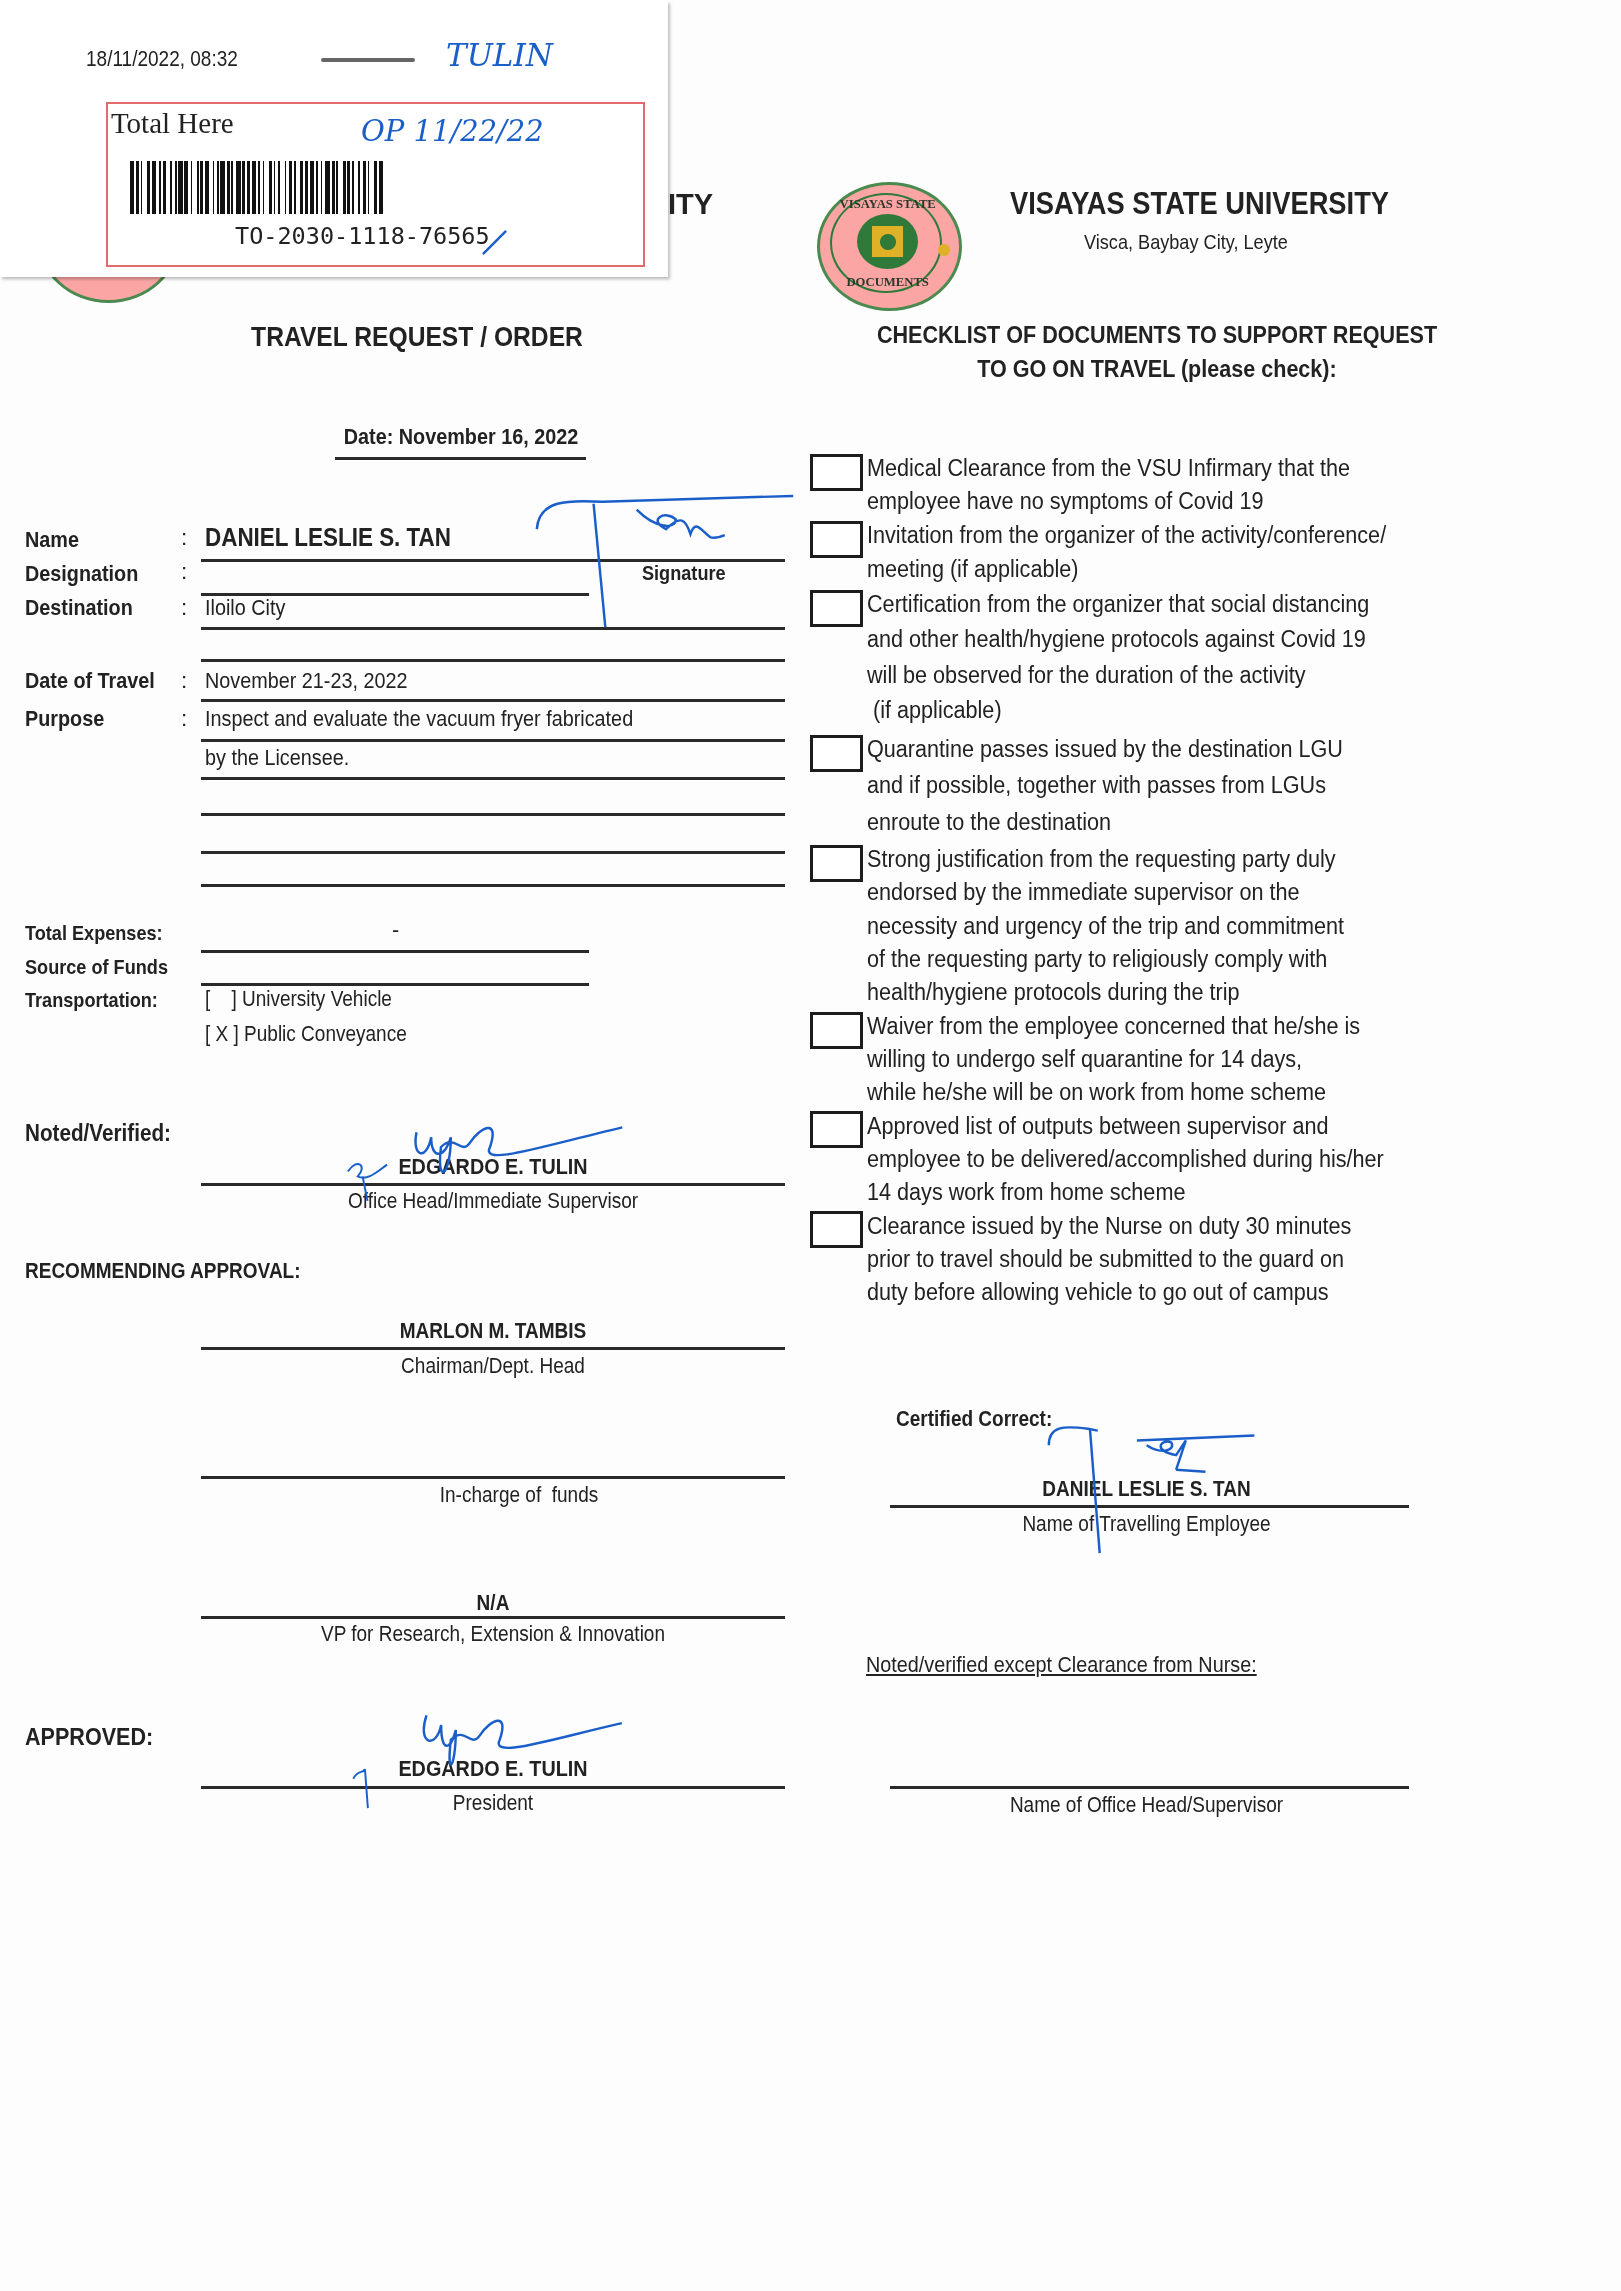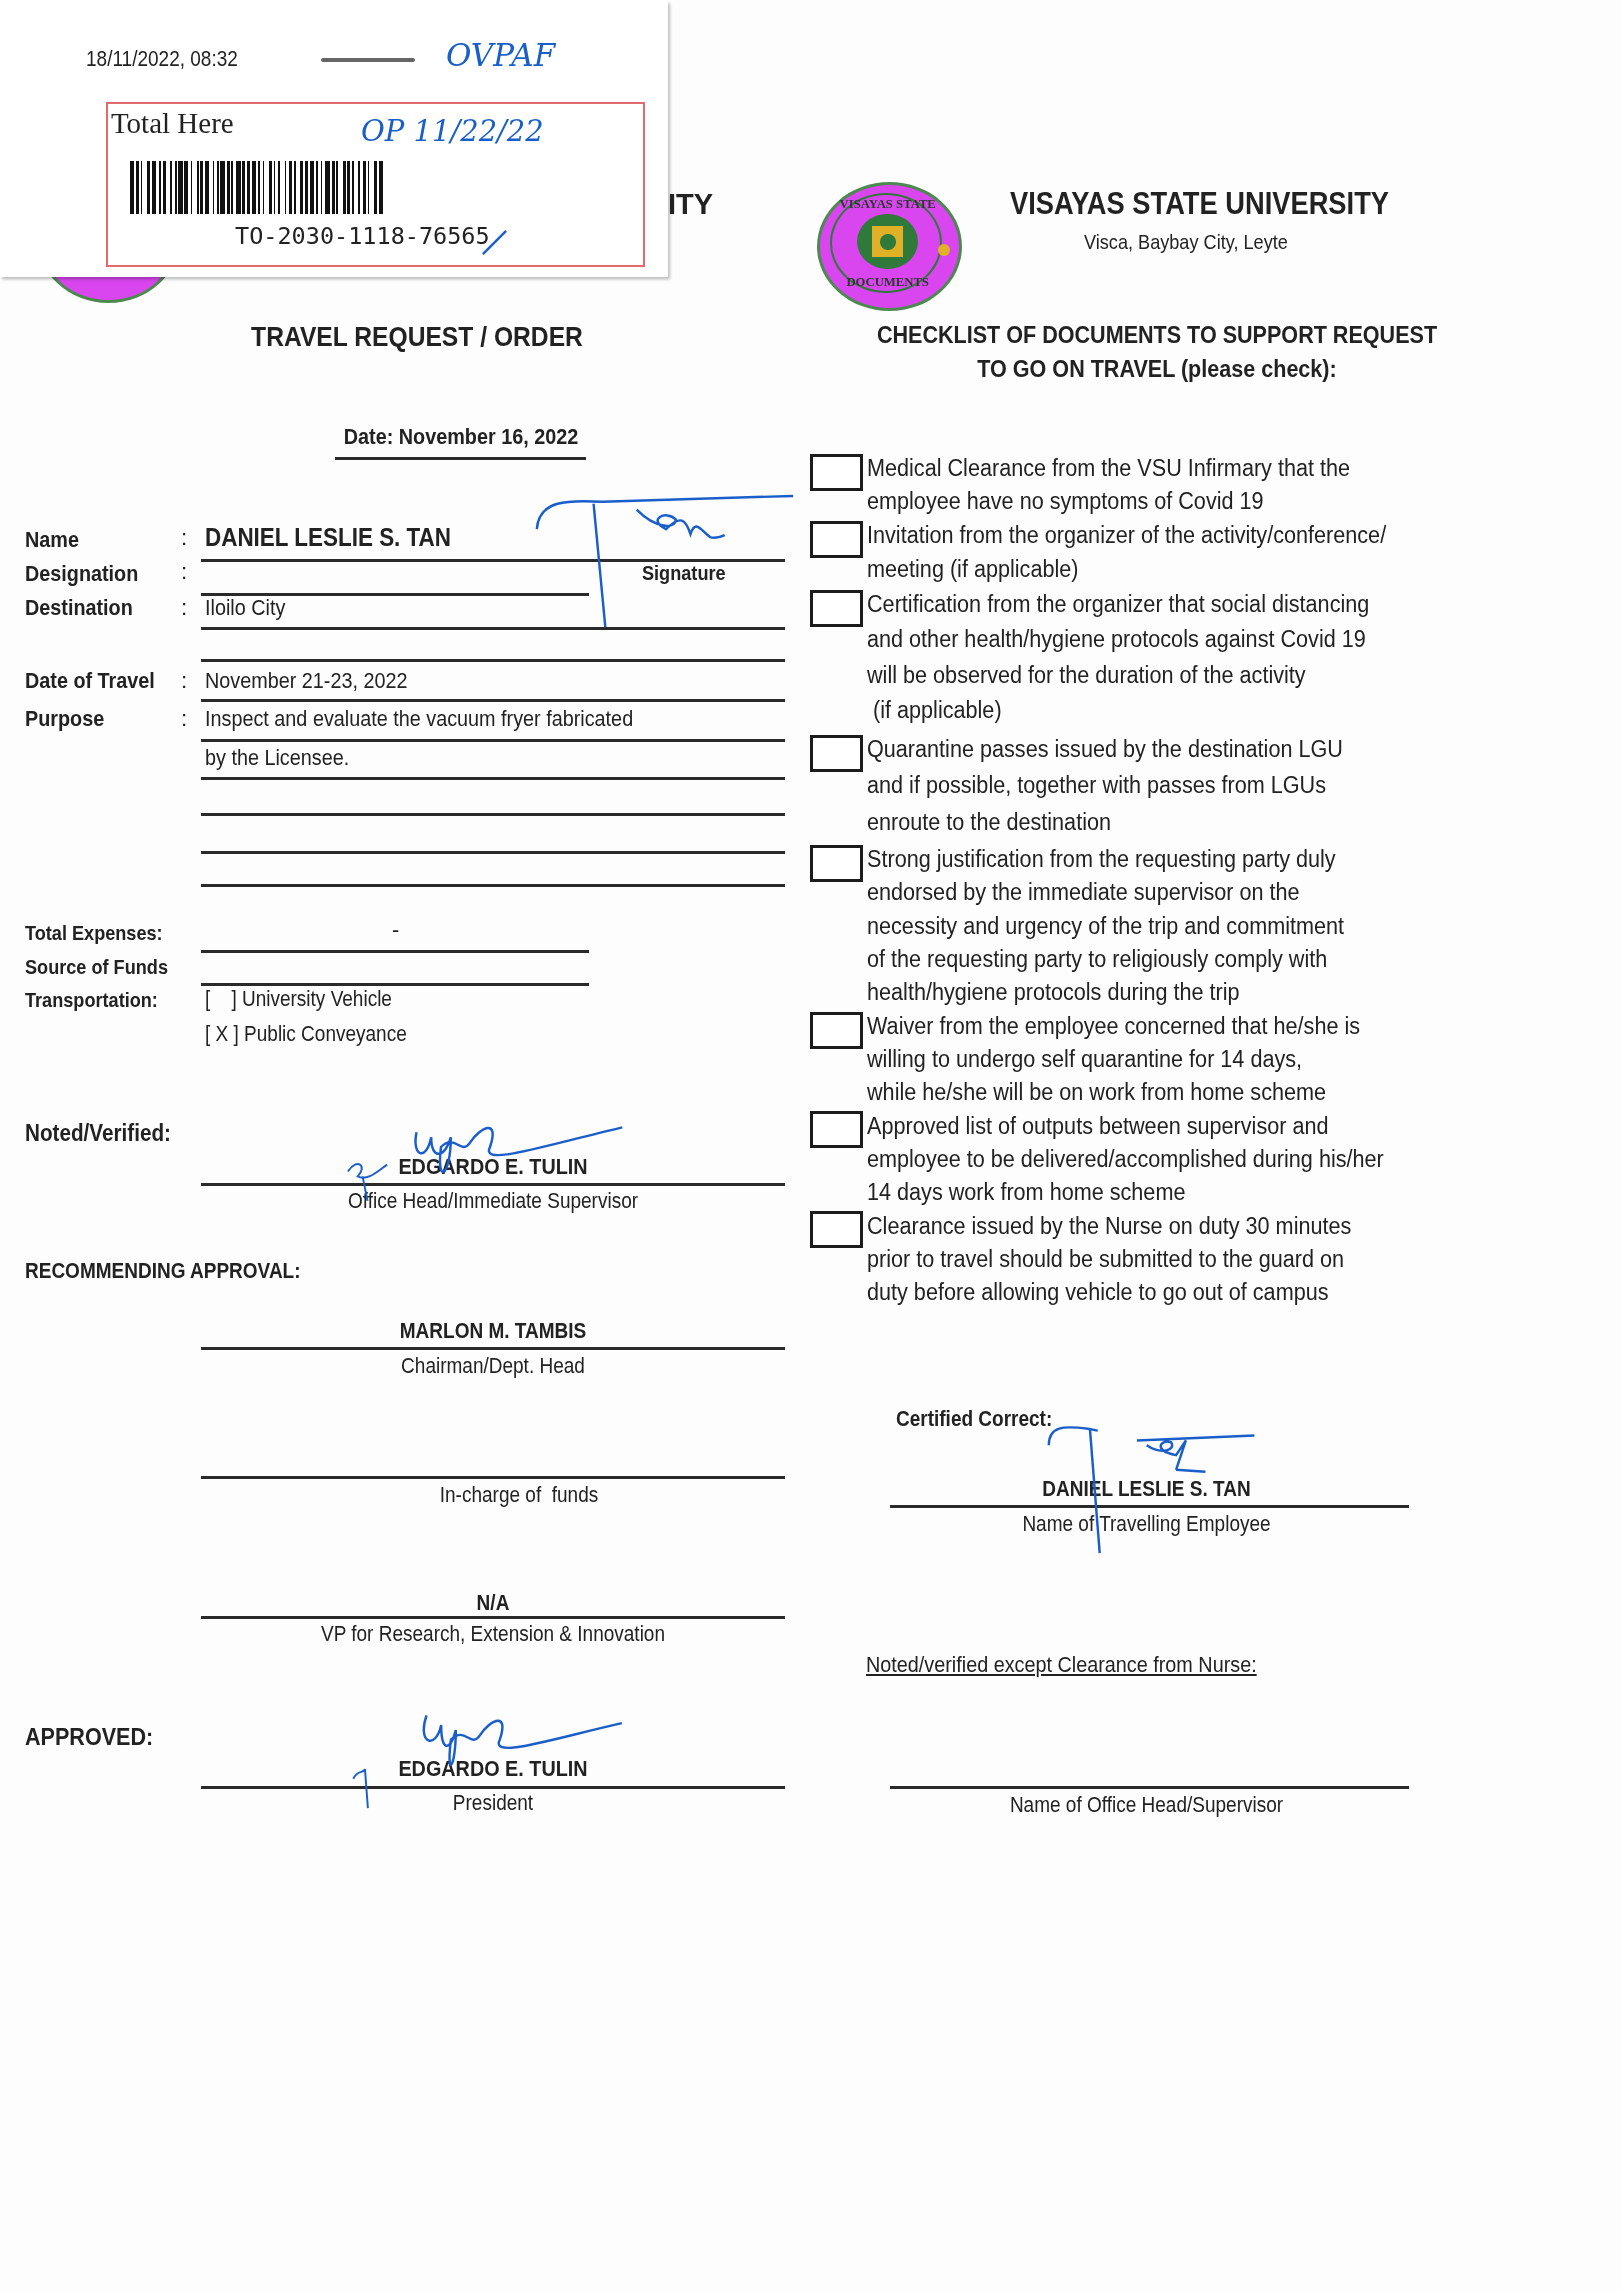--- a/index.html
+++ b/index.html
@@ -19,38 +19,38 @@
   .center-text { position: absolute; text-align: center; }
   
   #sticker {
     position: absolute; left: 0; top: 0; width: 668px; height: 277px;
     background: #fff; box-shadow: 2px 2.9px 2.9px rgba(0,0,0,0.25);
   }
   #scanbox { position: absolute; left: 106px; top: 102px; width: 535px; height: 161px; border: 2px solid #e36a6e; }
   #barcode { position: absolute; left: 21.6px; top: 57px; width: 447px; height: 53px; display: flex; }
   #barcode span { display: block; height: 100%; background: #111; }
   
-  .logo { position: absolute; border-radius: 50%; background: #d946ef; border: 3.9px solid #4b8a4f; }
+  .logo { position: absolute; border-radius: 50%; background: #fca5a5; border: 3.9px solid #4b8a4f; }
   
   .chk { position: absolute; left: 810px; width: 47px; height: 31px; border: 3.9px solid #1c1c1c; background: #fff; }
   .cl { position: absolute; left: 867px; font-size: 23.5px; line-height: 33px; white-space: nowrap; transform: scaleX(0.92); transform-origin: left center; }
   .pen { position: absolute; pointer-events: none; }
 </style>
 </head>
 <body>
 
 <div class="logo" style="left:37px; top:172px; width:137px; height:125px;">
   <div style="position:absolute; left:29px; top:27.4px; width:71px; height:63px; border-radius:50%; background:#2f7a3a;"></div>
   <div style="position:absolute; left:49px; top:43px; width:31px; height:31px; background:#e0b126;"></div>
 </div>
 
 <div id="sticker">
   <div class="abs narrow" style="left:86px; top:46px; font-size:21.6px;">18/11/2022, 08:32</div>
   <div class="abs" style="left:321px; top:58px; width:94px; height:3.9px; background:#666; border-radius:2px;"></div>
-  <div class="abs" style="left:446px; top:37px; font-size:31px; color:#1a5fc9; font-family:'DejaVu Serif', serif; font-style:italic;">OVPAF</div>
+  <div class="abs" style="left:446px; top:37px; font-size:31px; color:#1a5fc9; font-family:'DejaVu Serif', serif; font-style:italic;">TULIN</div>
   <div id="scanbox">
     <div class="abs" style="left:2.9px; top:2.9px; font-size:29px; font-family:'Liberation Serif', serif; color:#222;">Total Here</div>
     <div class="abs" style="left:253px; top:9.8px; font-size:29px; color:#1a5fc9; font-family:'DejaVu Serif', serif; font-style:italic;">OP 11/22/22</div>
     <div id="barcode">
         <span style="width: 4.7px;"></span>
         <span style="width: 1.6px; background: transparent;"></span>
         <span style="width: 3.1px;"></span>
         <span style="width: 1.6px; background: transparent;"></span>
         <span style="width: 1.6px;"></span>
         <span style="width: 4.7px; background: transparent;"></span>

